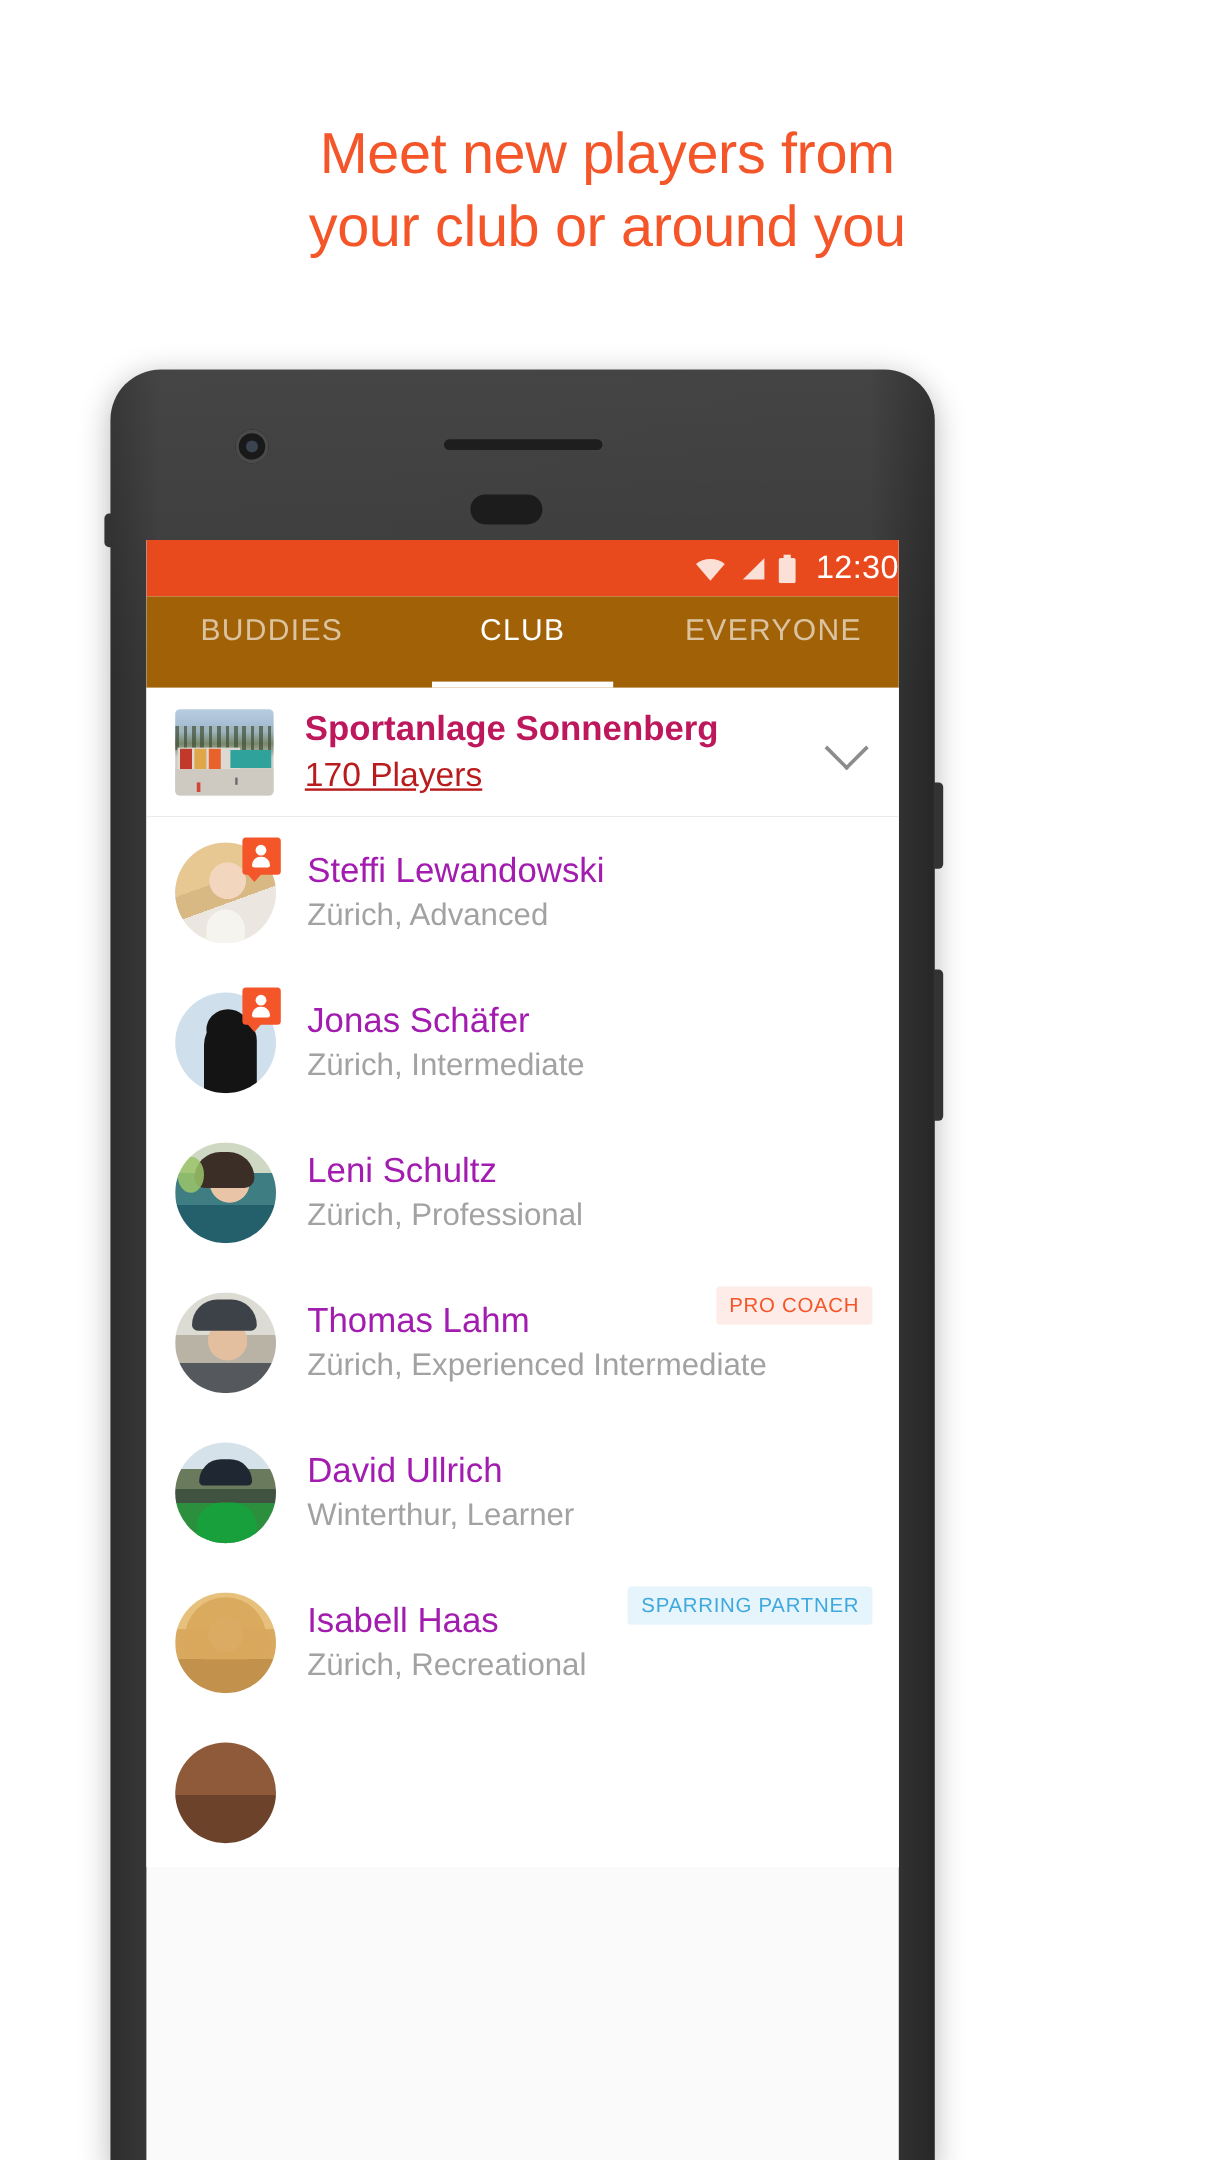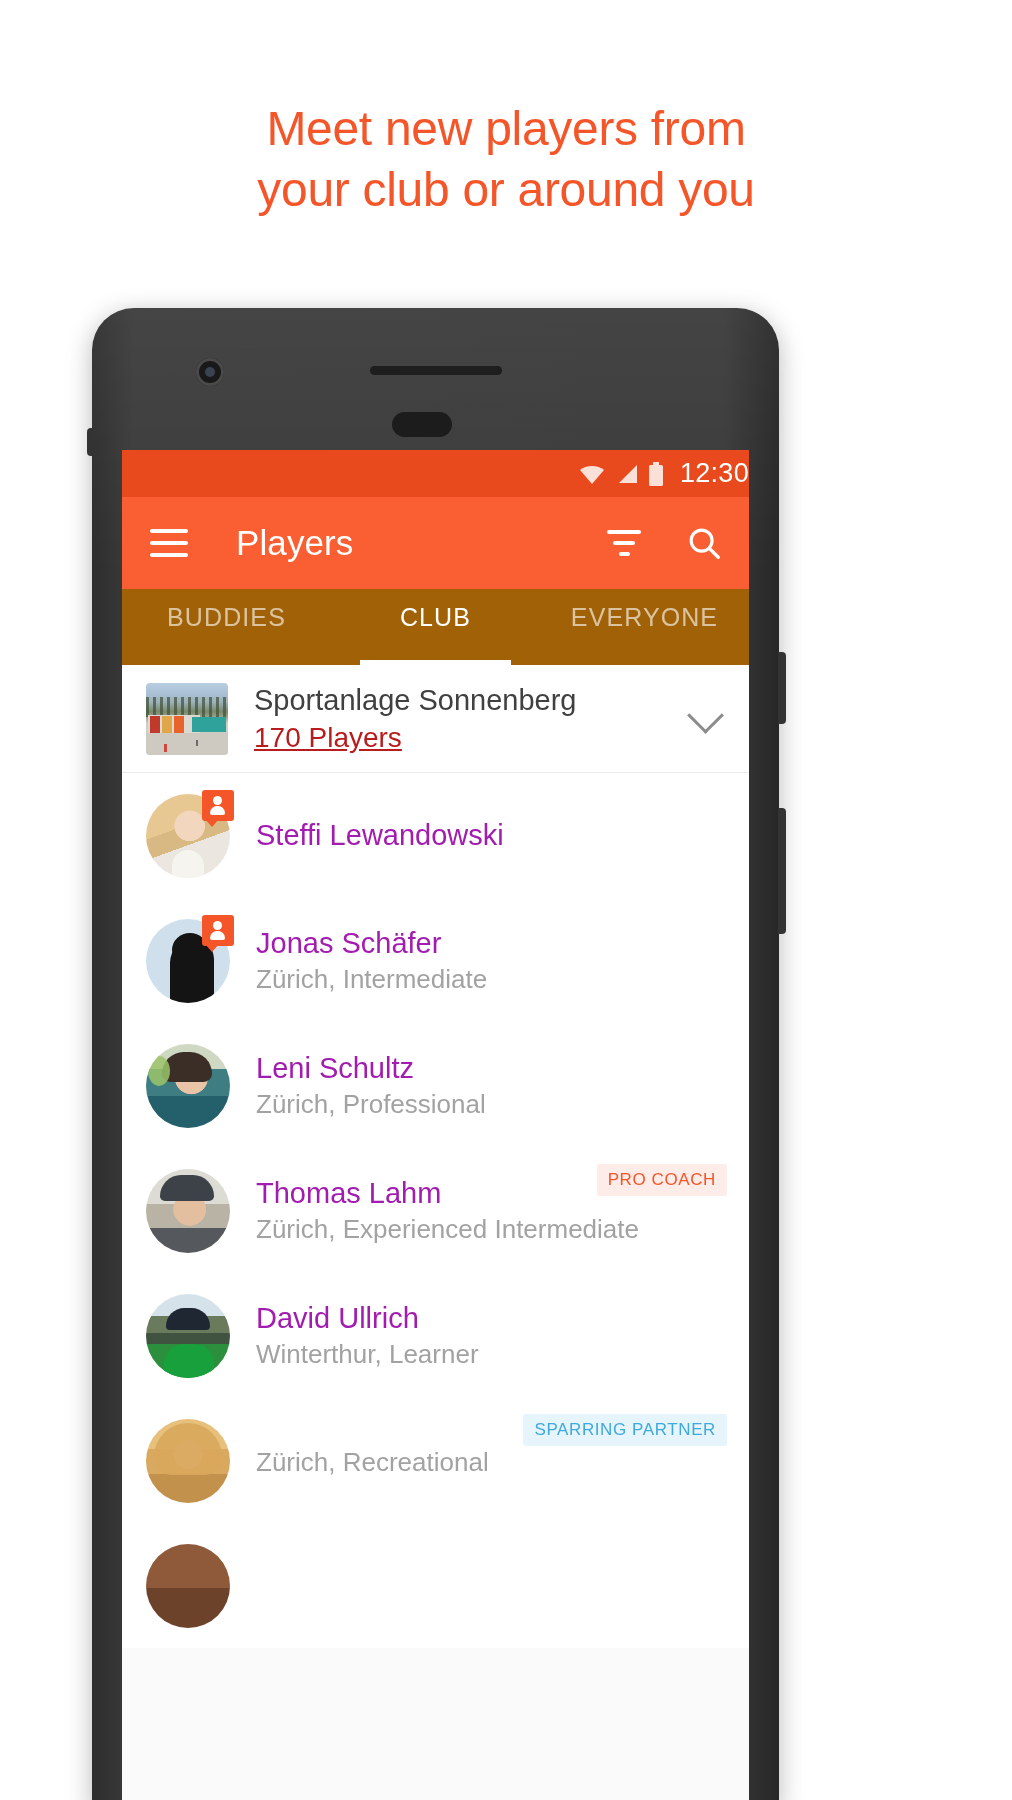--- a/index.html
+++ b/index.html
@@ -157,21 +157,21 @@
   .club-thumb .ct-b3{ position:absolute; left:28px; top:33px; width:10px; height:17px; background:#e8622c; }
   .club-thumb .ct-court {
     position:absolute; left:46px; top:34px; width:34px; height:15px; background:#2fa39b;
   }
   .club-thumb .ct-ground {
     position:absolute; left:0; right:0; bottom:0; height:22px; background:#cfcac1;
   }
   .club-thumb .ct-p1{ position:absolute; left:18px; bottom:3px; width:3px; height:8px; background:#d2453a; }
   .club-thumb .ct-p2{ position:absolute; left:50px; bottom:9px; width:2px; height:6px; background:#6b6b6b; }
   .club-text { margin-left:26px; flex:1; min-width:0; }
-  .club-name { font-size:29px; color:#404040; font-weight:400; line-height:1.2; }
+  .club-name { font-size:29px; color:#be185d; font-weight:700; line-height:1.2; }
   .club-sub  { font-size:28px; color:#b91c1c; margin-top:5px;text-decoration:underline; }
   .chev {
     width:26px; height:26px; flex:none; margin-right:12px;
     border-right:3px solid #8c8c8c; border-bottom:3px solid #8c8c8c;
     transform:rotate(45deg) translateY(-5px);
   }
 
   
   .p-row {
     display:flex; align-items:center;
@@ -272,39 +272,20 @@
           <path d="M22 2 L22 20 L4 20 Z" fill="#fae0d6"></path>
         </svg>
         <svg width="16" height="24" viewBox="0 0 16 24">
           <rect x="5" y="0" width="6" height="3" fill="#fae0d6"></rect>
           <rect x="1" y="3" width="14" height="21" rx="1.5" fill="#fae0d6"></rect>
         </svg>
       </div>
       <div class="sb-clock">12:30</div>
     </div>
 
-    <div class="appbar">
-      <div class="menu-icon">
-        <span></span>
-          <span></span>
-          <span></span>
-      </div>
-      <div class="appbar-title">Players</div>
-      <div class="appbar-actions">
-        <div class="filter-icon">
-          <i></i>
-            <i></i>
-            <i></i>
-        </div>
-        <svg width="38" height="38" viewBox="0 0 24 24">
-          <circle cx="10.5" cy="10.5" r="6.6" fill="none" stroke="#fff" stroke-width="2"></circle>
-          <line x1="15.4" y1="15.4" x2="21" y2="21" stroke="#fff" stroke-width="2.2" stroke-linecap="round"></line>
-        </svg>
-      </div>
-    </div>
 
     <div class="tabs">
       <div class="tab">BUDDIES</div>
       <div class="tab active">CLUB</div>
       <div class="tab">EVERYONE</div>
     </div>
 
     <div class="list">
 
       <div class="club-row">
@@ -329,20 +310,21 @@
       <div class="p-row">
         <div class="avatar-wrap">
           <div class="avatar av-steffi"></div>
           <div class="badge-person">
             <span class="pg-head"></span>
               <span class="pg-body"></span>
           </div>
         </div>
         <div class="p-text">
           <div class="p-name">Steffi Lewandowski</div>
+          <div class="p-sub">Zürich, Advanced</div>
         </div>
       </div>
 
       <div class="p-row">
         <div class="avatar-wrap">
           <div class="avatar av-jonas">
               <span class="sil"></span>
             </div>
           <div class="badge-person">
             <span class="pg-head"></span>
@@ -386,20 +368,21 @@
           <div class="p-name">David Ullrich</div>
           <div class="p-sub">Winterthur, Learner</div>
         </div>
       </div>
 
       <div class="p-row">
         <div class="avatar-wrap">
           <div class="avatar av-isabell"></div>
         </div>
         <div class="p-text">
+          <div class="p-name">Isabell Haas</div>
           <div class="p-sub">Zürich, Recreational</div>
         </div>
         <div class="tagbox">
           <span class="tag sparring">SPARRING PARTNER</span>
         </div>
       </div>
 
       <div class="p-row">
         <div class="avatar-wrap">
           <div class="avatar av-last"></div>

